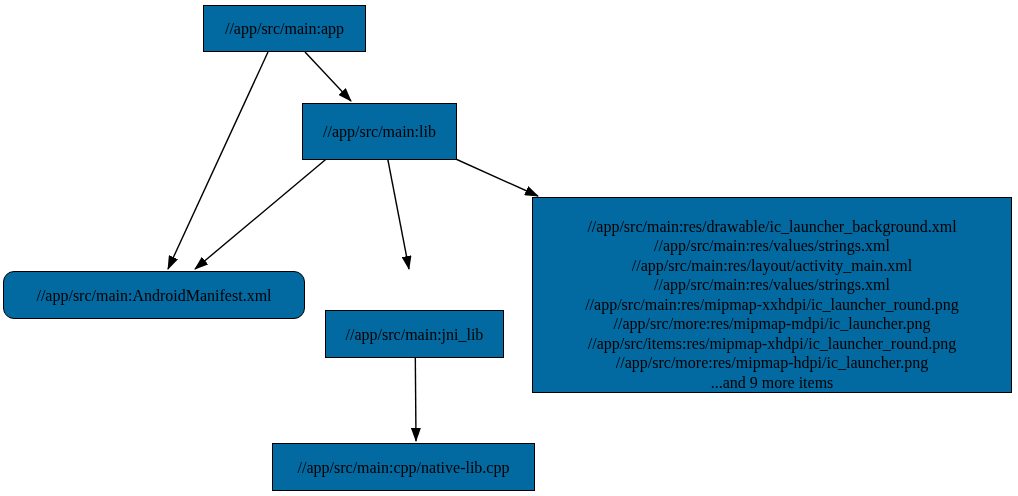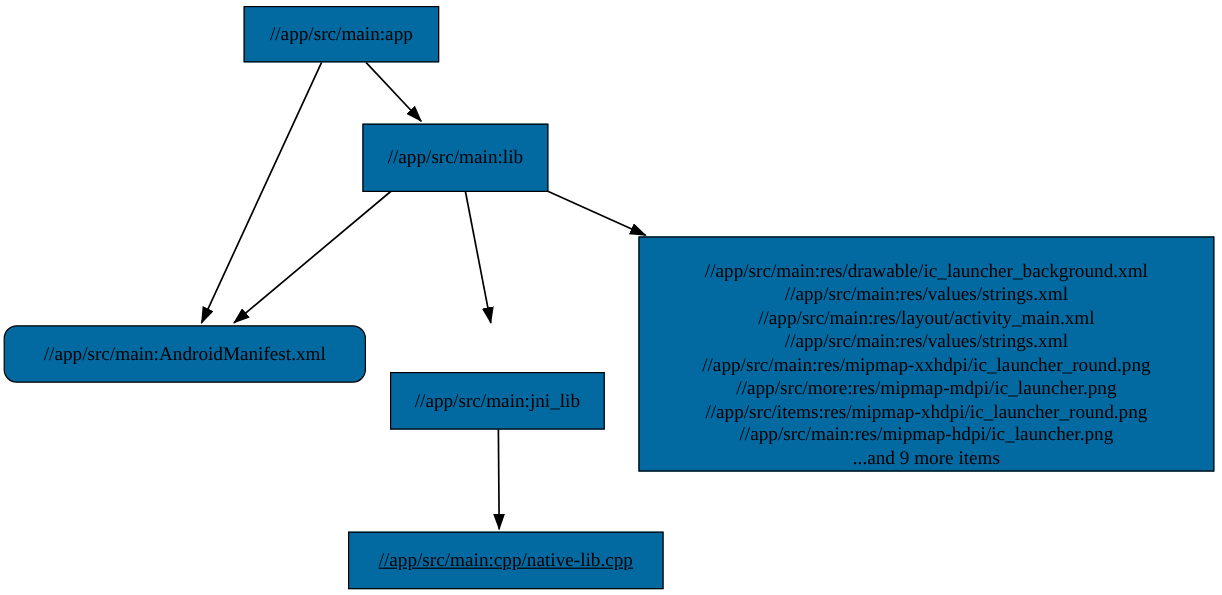--- a/index.html
+++ b/index.html
@@ -45,21 +45,21 @@
     flex-direction: column;
     line-height: 19.5px;
     justify-content: flex-end;
   }
   
   #node-app      { left: 203px; top: 5px;   width: 163px; height: 47px; }
   #node-lib      { left: 302px; top: 103px; width: 155px; height: 57px; }
   #node-manifest { left: 3px;   top: 271px; width: 302px; height: 48px; border-radius: 11px; }
   #node-jni-lib  { left: 325px; top: 271px; width: 179px; height: 48px; margin-top: 39px; }
   #node-res      { left: 532px; top: 197px; width: 480px; height: 196px; }
-  #node-native   { left: 290px; top: 443px; width: 263px; height: 48px; text-decoration: underline; }
+  #node-native   { left: 272px; top: 443px; width: 263px; height: 48px; }
 </style>
 </head>
 <body>
 
 <div id="canvas">
 
   <svg id="edge-layer" width="1018" height="496" viewBox="0 0 1018 496" xmlns="http://www.w3.org/2000/svg">
     <defs>
       <marker id="arrowhead" markerUnits="userSpaceOnUse" markerWidth="14" markerHeight="10" refX="13" refY="5" orient="auto">
         <path d="M0,0 L14,5 L0,10 z" fill="#000000"></path>
@@ -82,19 +82,19 @@
   <div class="node" id="node-jni-lib">//app/src/main:jni_lib</div>
 
   <div class="node multiline" id="node-res">
     <div>//app/src/main:res/drawable/ic_launcher_background.xml</div>
     <div>//app/src/main:res/values/strings.xml</div>
     <div>//app/src/main:res/layout/activity_main.xml</div>
     <div>//app/src/main:res/values/strings.xml</div>
     <div>//app/src/main:res/mipmap-xxhdpi/ic_launcher_round.png</div>
     <div>//app/src/more:res/mipmap-mdpi/ic_launcher.png</div>
     <div>//app/src/items:res/mipmap-xhdpi/ic_launcher_round.png</div>
-    <div>//app/src/main:res/mipmap-hdpi/ic_launcher.png</div>
+    <div>//app/src/more:res/mipmap-hdpi/ic_launcher.png</div>
     <div>...and 9 more items</div>
   </div>
 
   <div class="node" id="node-native">//app/src/main:cpp/native-lib.cpp</div>
 
 </div>
 
 </body></html>

